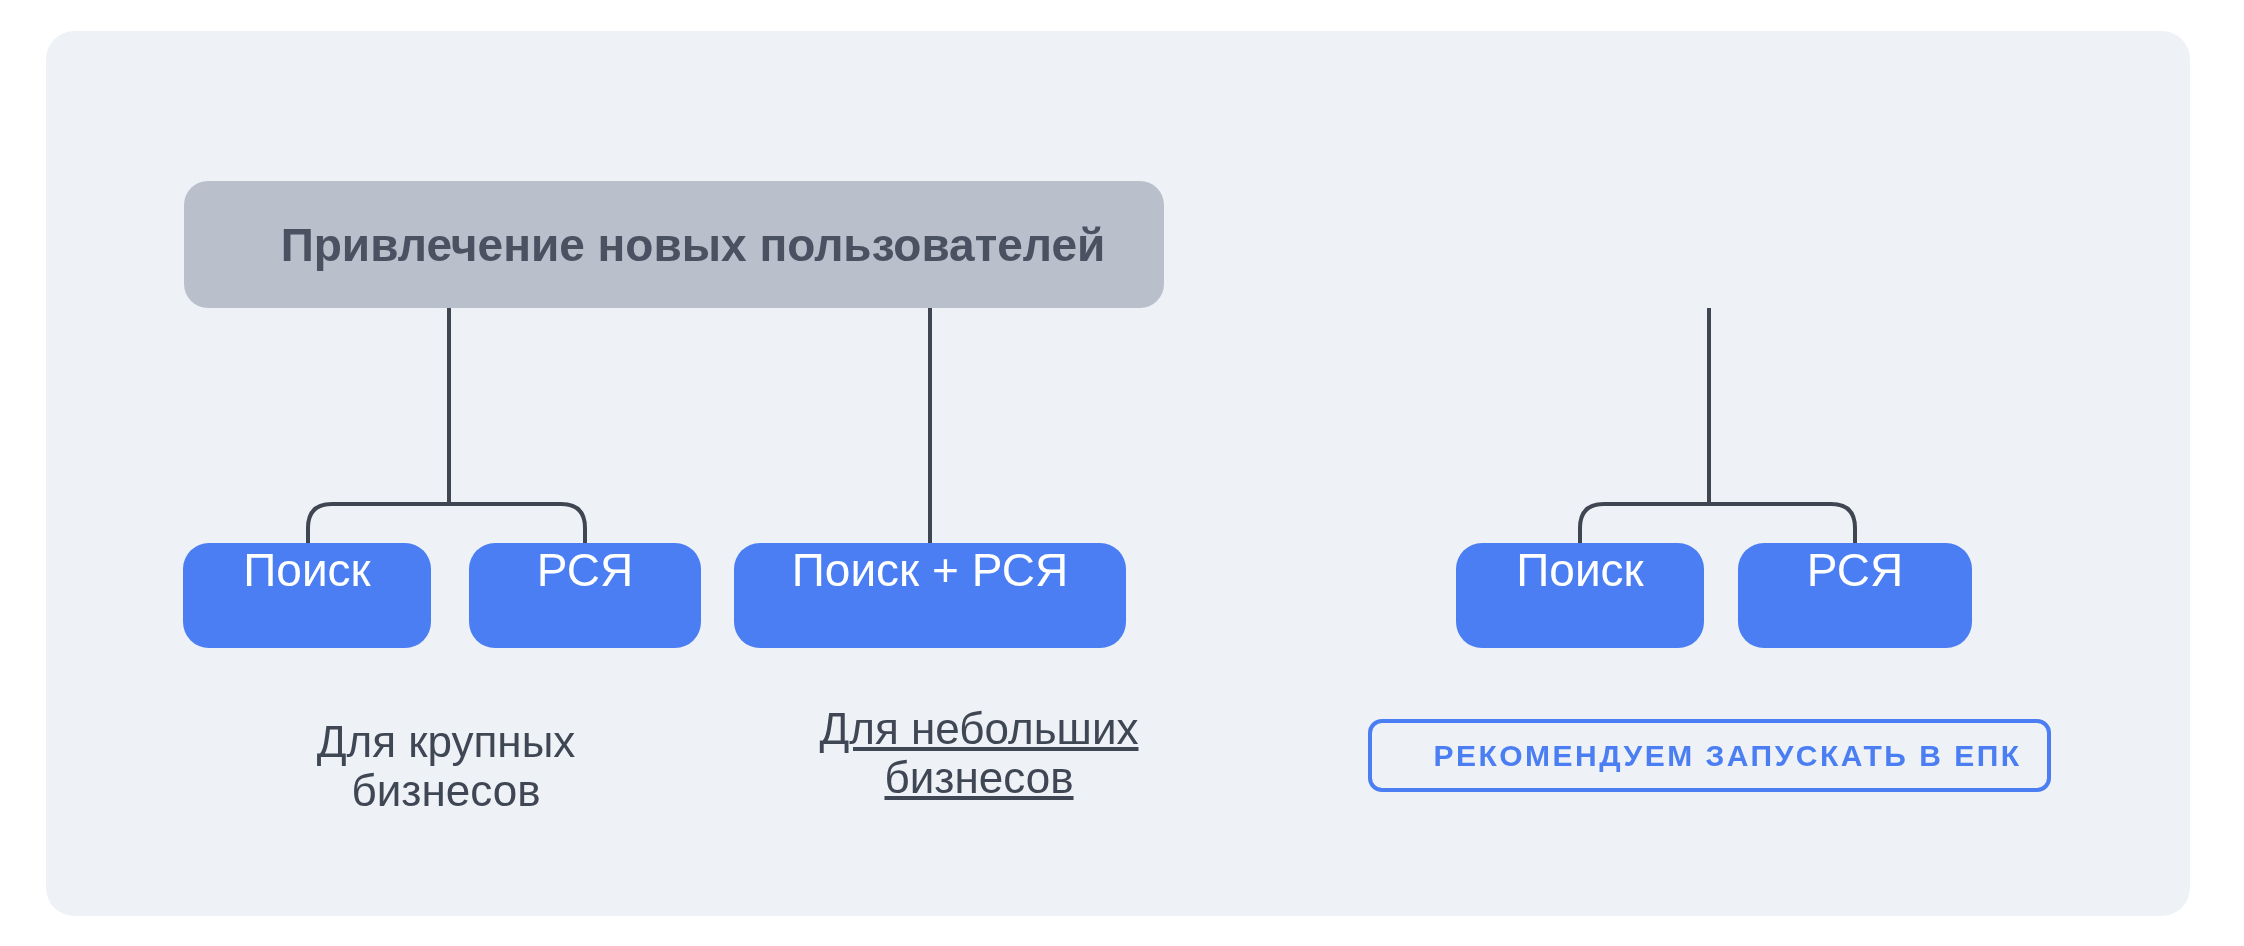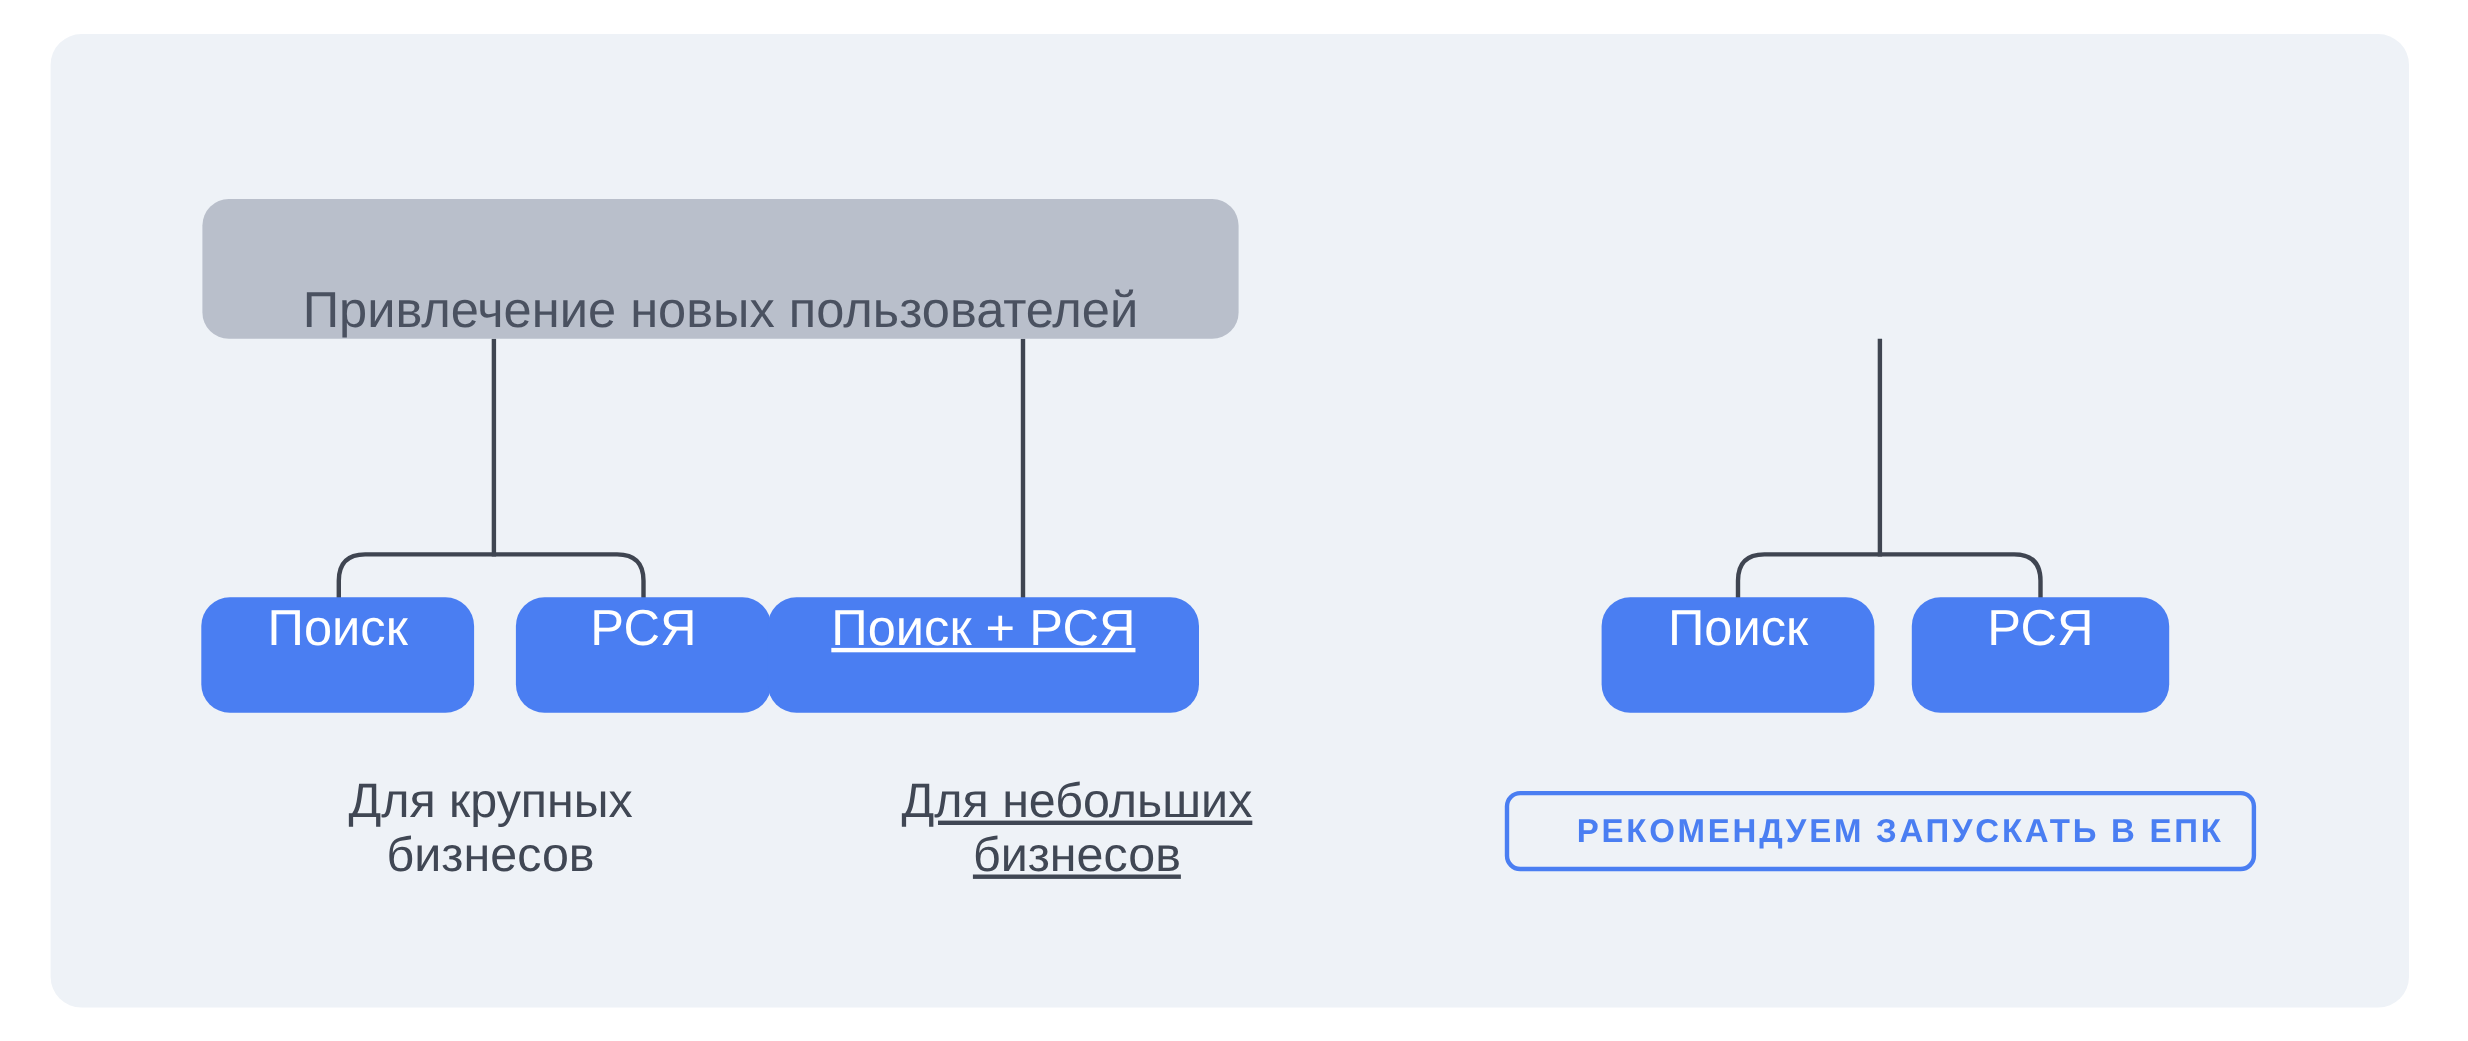--- a/index.html
+++ b/index.html
@@ -2,36 +2,36 @@
 <html style="--page-bg: #ffffff; --panel-bg: #eef2f7; --node-bg: #b9bfcb; --node-text: #4a5160; --accent-blue: #4a7ef2; --pill-text: #ffffff; --line: #3f4551; --caption-text: #404754;"><head>
 <meta charset="utf-8">
 <style>
   html,body{margin:0;padding:0;background:var(--page-bg,#ffffff);}
   body{font-family:"Liberation Sans","DejaVu Sans",sans-serif;}
   .stage{position:relative;width:2244px;height:946px;background:var(--page-bg,#ffffff);overflow:hidden;}
   .panel{position:absolute;left:46px;top:31px;width:2144px;height:885px;background:var(--panel-bg,#eef2f7);border-radius:28px;}
   .connectors{position:absolute;left:0;top:0;width:2244px;height:946px;pointer-events:none;}
   .connectors path{fill:none;stroke:var(--line,#3f4551);stroke-width:4px;}
   .gnode{position:absolute;height:127px;background:var(--node-bg,#b9bfcb);border-radius:24px;
-         display:flex;align-items:flex-end;justify-content:center;
-         color:var(--node-text,#4a5160);font-size:46px;font-weight:400;}
+         display:flex;align-items:center;justify-content:center;
+         color:var(--node-text,#4a5160);font-size:46px;font-weight:700;padding-left:38px;}
   .gnode-left{left:138px;top:150px;width:942px;}
   .gnode-right{left:1252px;top:150px;width:822px;}
   .pill{position:absolute;top:512px;height:105px;background:var(--accent-blue,#4a7ef2);border-radius:26px;
         display:flex;align-items:flex-start;justify-content:center;
         color:var(--pill-text,#ffffff);font-size:46px;font-weight:400;}
   .pill-search-l{left:137px;width:248px;}
   .pill-rsya-l{left:423px;width:232px;}
-  .pill-combo{left:652px;width:392px;text-decoration:underline;}
+  .pill-combo{left:688px;width:392px;}
   .pill-search-r{left:1410px;width:248px;}
   .pill-rsya-r{left:1692px;width:234px;}
   .caption{position:absolute;top:673px;transform:translateX(-50%);
            color:var(--caption-text,#404754);font-size:44px;line-height:1.12;
            text-align:center;white-space:pre-line;}
-  .caption-left{left:400px;}
+  .caption-left{left:400px;margin-top:13px;}
   .caption-right{left:933px;text-decoration:underline;}
   .recommend{position:absolute;left:1322px;top:688px;width:683px;height:73px;box-sizing:border-box;
              border:4px solid var(--accent-blue,#4a7ef2);border-radius:14px;background:transparent;
              display:flex;align-items:center;justify-content:center;white-space:nowrap;
              color:var(--accent-blue,#4a7ef2);font-size:30px;font-weight:700;letter-spacing:2.5px;padding-left:36px;}
 </style>
 </head>
 <body>
 
 <div class="stage">

